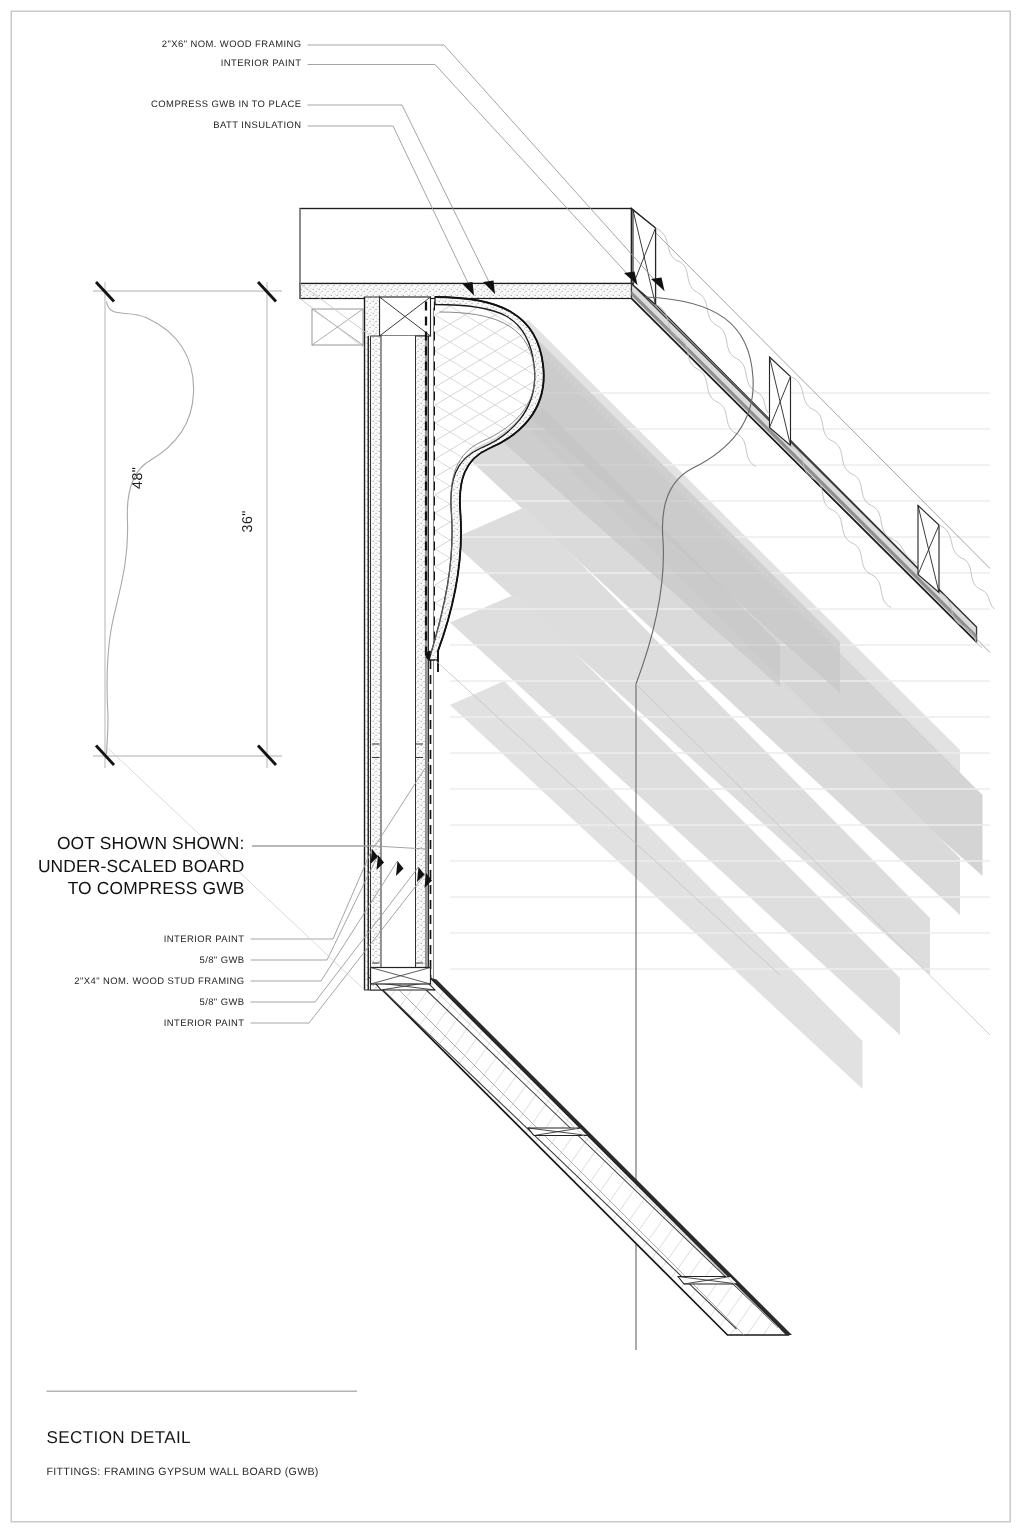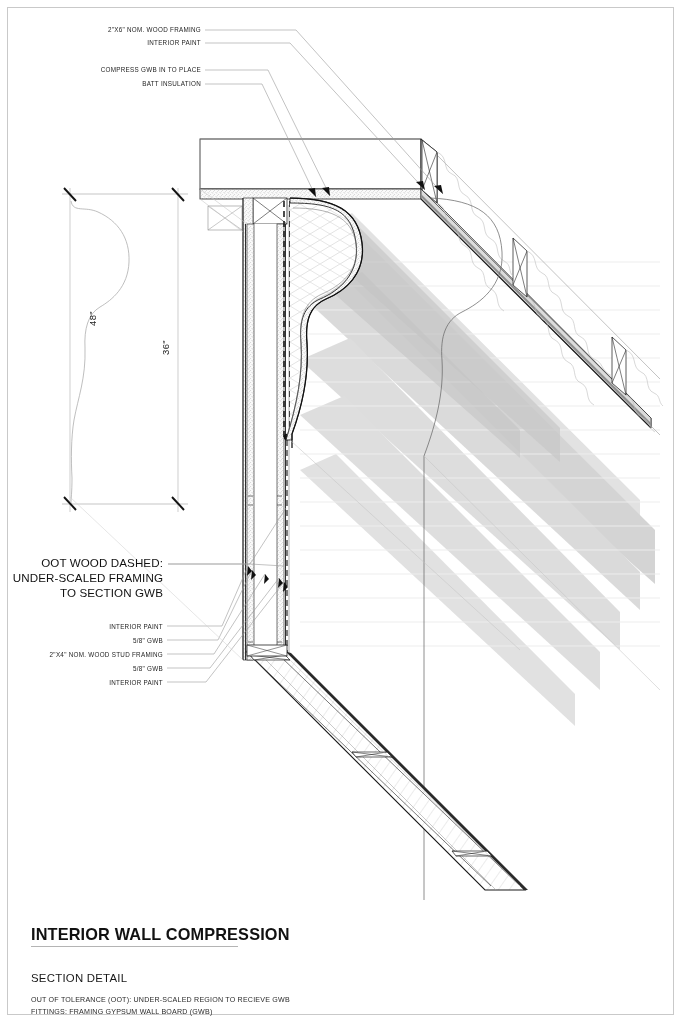--- a/index.html
+++ b/index.html
@@ -421,36 +421,34 @@
       </g>
 
     </g>
   </svg>
 
   <div class="callout" style="right:482px; top:26px;">2"X6" NOM. WOOD FRAMING</div>
   <div class="callout" style="right:482px; top:39px;">INTERIOR PAINT</div>
   <div class="callout" style="right:482px; top:66px;">COMPRESS GWB IN TO PLACE</div>
   <div class="callout" style="right:482px; top:80px;">BATT INSULATION</div>
 
-  <div class="oot-note" style="right:520px; top:555px;">OOT WOOD DASHED:</div>
-  <div class="oot-note" style="right:520px; top:570px;">UNDER-SCALED FRAMING</div>
-  <div class="oot-note" style="right:520px; top:585px;">TO SECTION GWB</div>
+  <div class="oot-note" style="right:520px; top:555px;">OOT SHOWN SHOWN:</div>
+  <div class="oot-note" style="right:520px; top:570px;">UNDER-SCALED BOARD</div>
+  <div class="oot-note" style="right:520px; top:585px;">TO COMPRESS GWB</div>
 
   <div class="callout" style="right:520px; top:623px;">INTERIOR PAINT</div>
   <div class="callout" style="right:520px; top:637px;">5/8" GWB</div>
   <div class="callout" style="right:520px; top:651px;">2"X4" NOM. WOOD STUD FRAMING</div>
   <div class="callout" style="right:520px; top:665px;">5/8" GWB</div>
   <div class="callout" style="right:520px; top:679px;">INTERIOR PAINT</div>
 
   <div class="dim-text" style="left:85px; top:313px; transform:rotate(-90deg);">48"</div>
   <div class="dim-text" style="left:158px; top:342px; transform:rotate(-90deg);">36"</div>
 
   <div id="title-block">
-    <div id="title-main">INTERIOR WALL COMPRESSION</div>
     <div id="title-rule"></div>
     <div id="title-sub">SECTION DETAIL</div>
     <div id="title-notes">
-      <div class="title-note">OUT OF TOLERANCE (OOT): UNDER-SCALED REGION TO RECIEVE GWB</div>
       <div class="title-note">FITTINGS: FRAMING GYPSUM WALL BOARD (GWB)</div>
     </div>
   </div>
 
 </div>
 
 </body></html>

